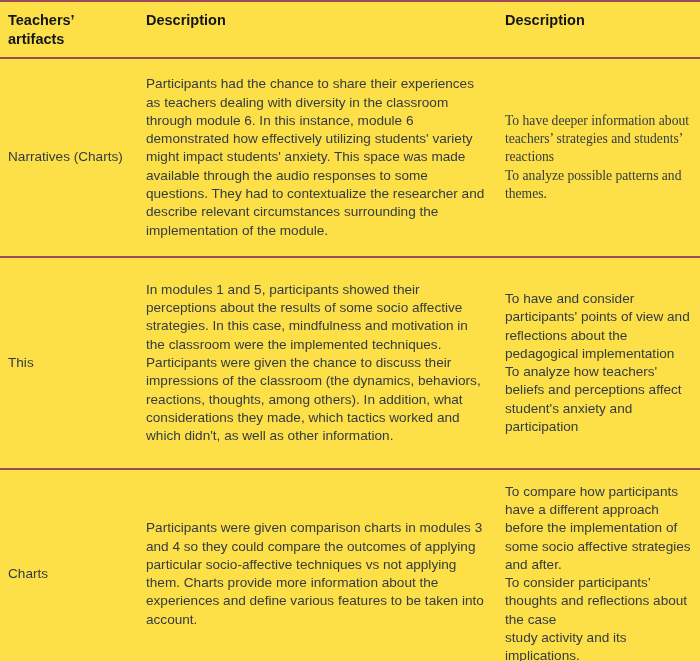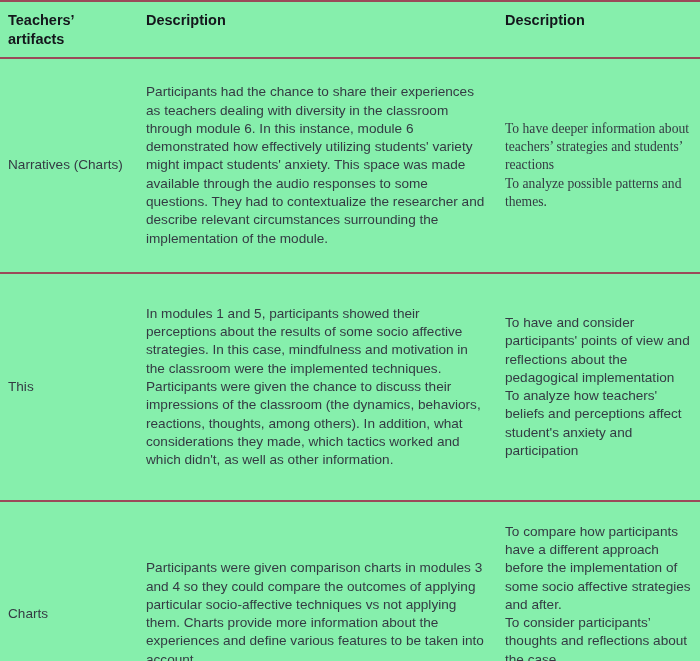--- a/index.html
+++ b/index.html
@@ -13,21 +13,21 @@
     background: #fbfdfd;
     font-family: "Liberation Sans", sans-serif;
     color: #2b3138;
     overflow: hidden;
   }
 
   .sheet {
     position: relative;
     width: 700px;
     height: 661px;
-    background: #86efac;
+    background: #fde047;
     box-sizing: border-box;
   }
 
   table.artifacts {
     width: 700px;
     border-collapse: collapse;
     table-layout: fixed;
     background: transparent;
   }
 
@@ -58,21 +58,21 @@
   th.head-artifact { padding-left: 8px; }
   th.head-desc     { padding-left: 11px; margin-top: 32px; }
   th.head-obj      { padding-left: 10px; }
 
   
   td.cell {
     vertical-align: middle;
     font-size: 13.6px;
     line-height: 1.345;
     color: #343b43;
-    padding: 10px 8px;
+    padding: 2px 8px;
   }
   td.cell-artifact {
     padding-left: 8px;
     padding-right: 4px;
     font-size: 13.6px;
   }
   td.cell-desc {
     padding-left: 11px;
     padding-right: 8px;
   }

